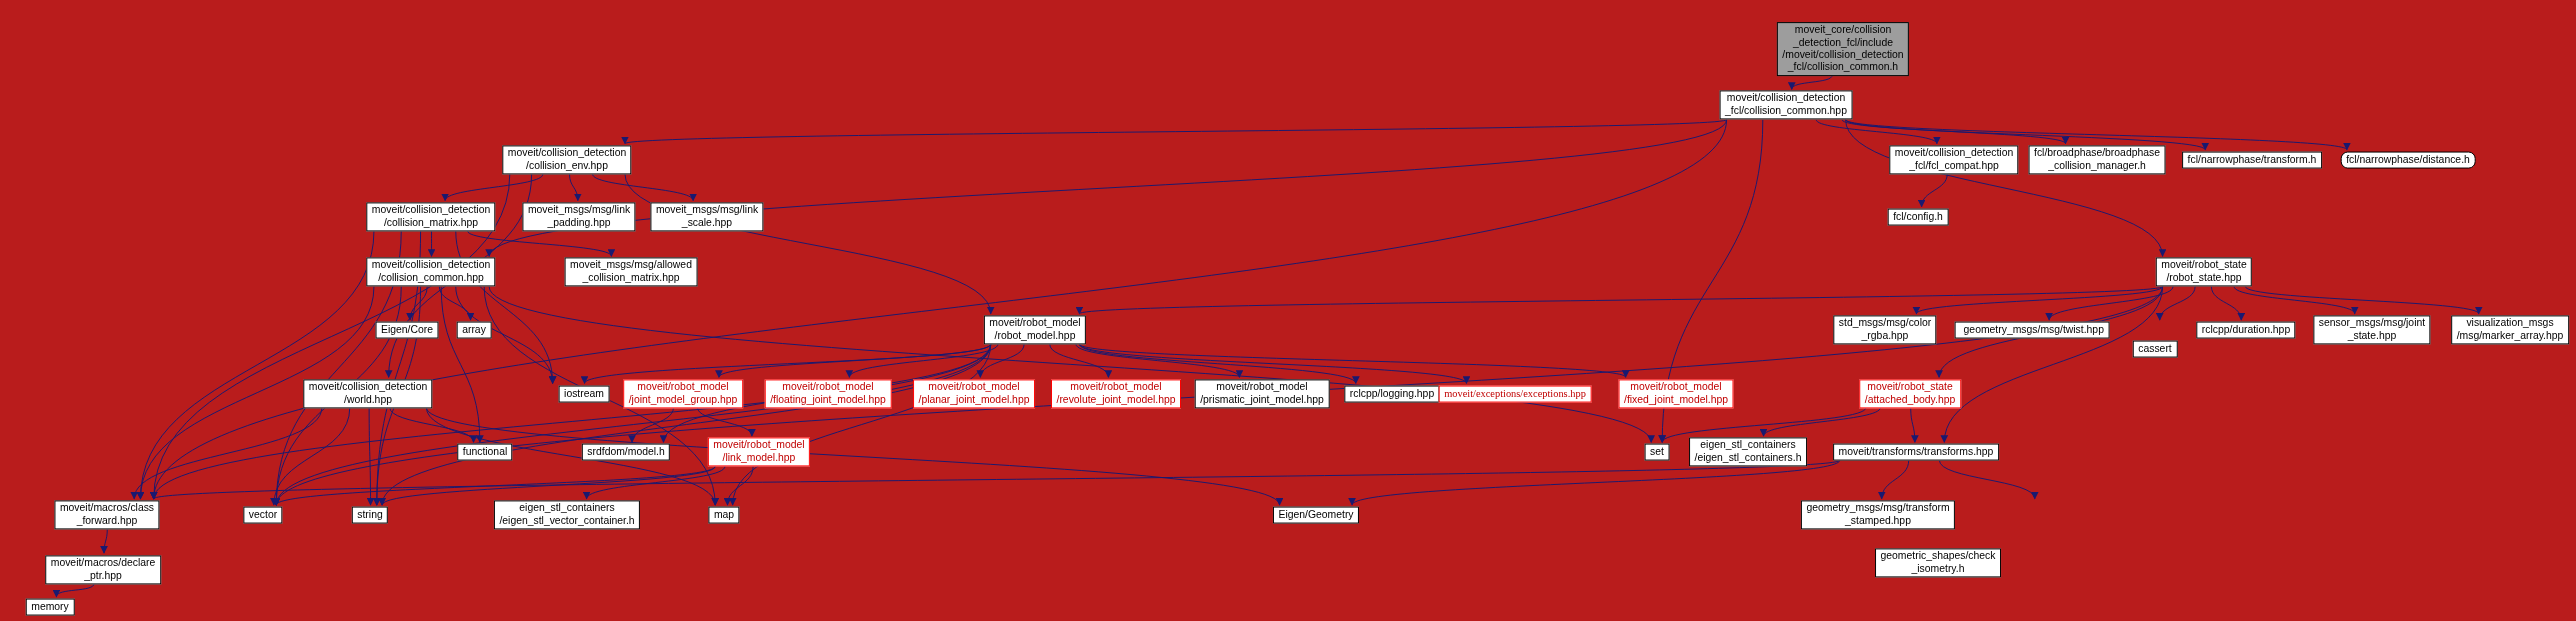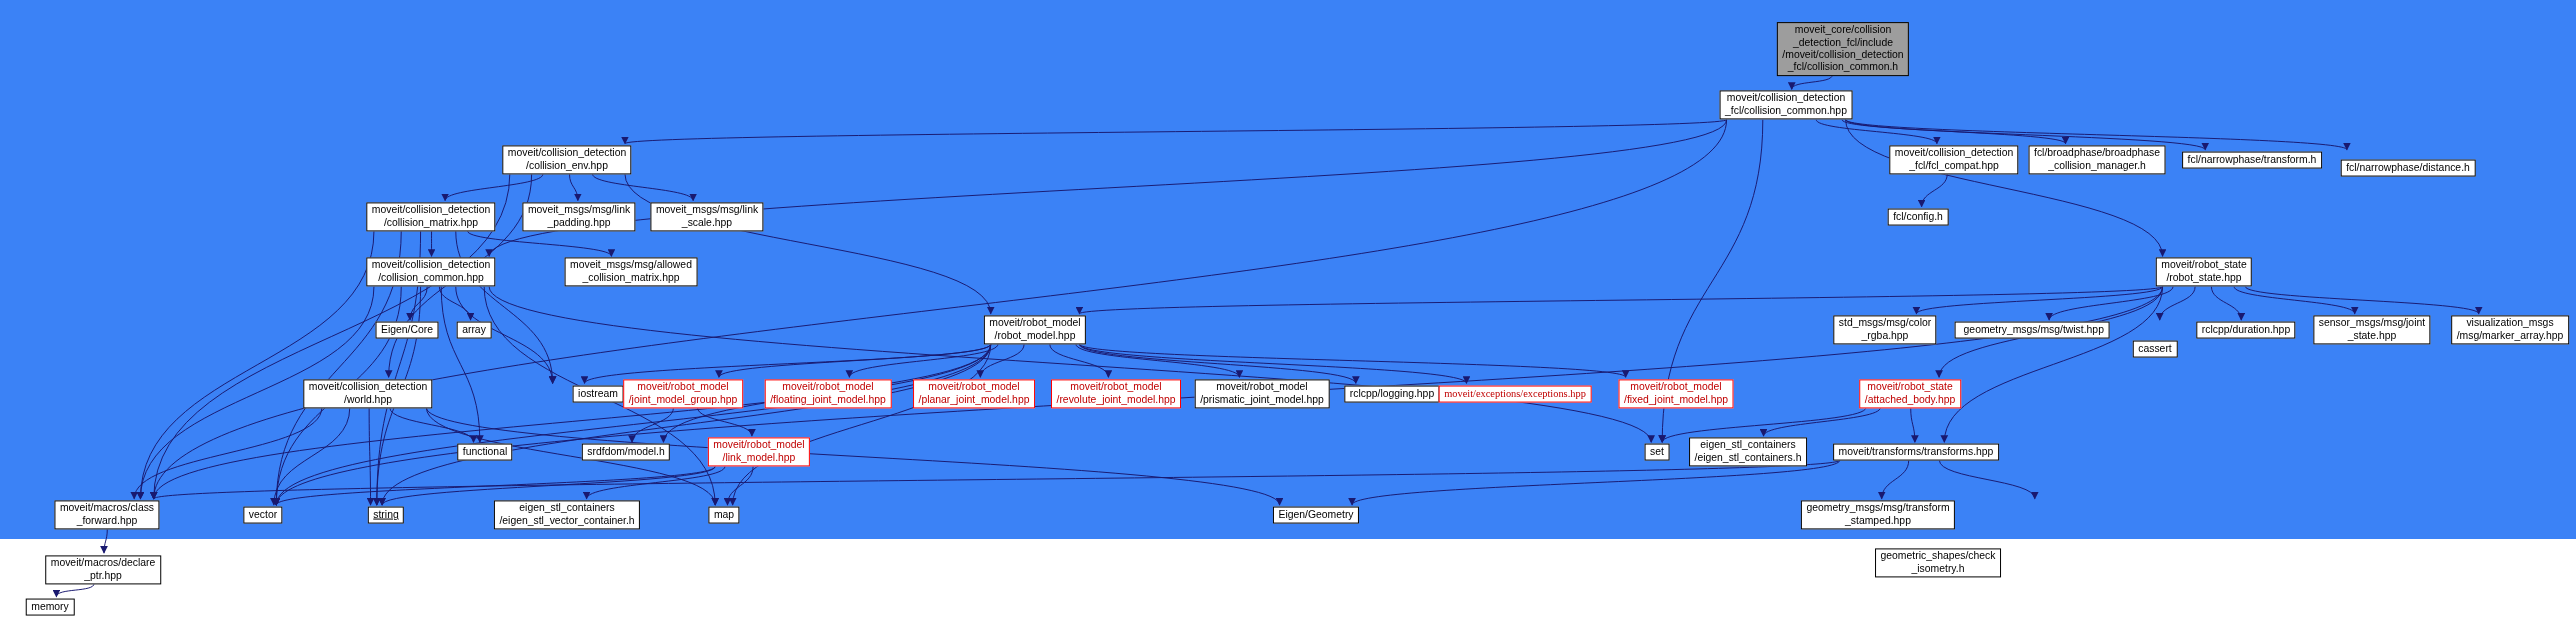--- a/index.html
+++ b/index.html
@@ -7,22 +7,22 @@
     padding: 0;
     background: #ffffff;
     width: 2576px;
     height: 621px;
     overflow: hidden;
     font-family: "Liberation Sans", sans-serif;
   }
   #stage {
     position: relative;
     width: 2576px;
-    height: 539px;
-    background: #3b82f6;
+    height: 621px;
+    background: #b91c1c;
   }
   #edges {
     position: absolute;
     left: 0;
     top: 0;
     width: 2576px;
     height: 621px;
   }
   .node {
     position: absolute;
@@ -158,21 +158,21 @@
       <div>moveit/collision_detection</div>
       <div>_fcl/fcl_compat.hpp</div>
     </div>
     <div class="node" style="left: 2097px; top: 160px;">
       <div>fcl/broadphase/broadphase</div>
       <div>_collision_manager.h</div>
     </div>
     <div class="node" style="left: 2252px; top: 160px;">
       <div>fcl/narrowphase/transform.h</div>
     </div>
-    <div class="node" style="left: 2408px; top: 168px;">
+    <div class="node" style="left: 2408px; top: 160px; border-radius: 7px;">
       <div>fcl/narrowphase/distance.h</div>
     </div>
     <div class="node" style="left: 431px; top: 217px;">
       <div>moveit/collision_detection</div>
       <div>/collision_matrix.hpp</div>
     </div>
     <div class="node" style="left: 579px; top: 217px;">
       <div>moveit_msgs/msg/link</div>
       <div>_padding.hpp</div>
     </div>
@@ -223,21 +223,21 @@
       <div>_state.hpp</div>
     </div>
     <div class="node" style="left: 2510px; top: 330px;">
       <div>visualization_msgs</div>
       <div>/msg/marker_array.hpp</div>
     </div>
     <div class="node" style="left: 368px; top: 394px;">
       <div>moveit/collision_detection</div>
       <div>/world.hpp</div>
     </div>
-    <div class="node" style="left: 598px; top: 394px;">
+    <div class="node" style="left: 584px; top: 394px;">
       <div>iostream</div>
     </div>
     <div class="node red" style="border-color: rgb(255, 0, 0); color: rgb(192, 0, 0); left: 683px; top: 394px;">
       <div>moveit/robot_model</div>
       <div>/joint_model_group.hpp</div>
     </div>
     <div class="node red" style="border-color: rgb(255, 0, 0); color: rgb(192, 0, 0); left: 828px; top: 394px;">
       <div>moveit/robot_model</div>
       <div>/floating_joint_model.hpp</div>
     </div>
@@ -287,21 +287,21 @@
     <div class="node" style="left: 1916px; top: 452px;">
       <div>moveit/transforms/transforms.hpp</div>
     </div>
     <div class="node" style="left: 107px; top: 515px;">
       <div>moveit/macros/class</div>
       <div>_forward.hpp</div>
     </div>
     <div class="node" style="left: 263px; top: 515px;">
       <div>vector</div>
     </div>
-    <div class="node" style="left: 386px; top: 515px; text-decoration: underline;">
+    <div class="node" style="left: 370px; top: 515px;">
       <div>string</div>
     </div>
     <div class="node" style="left: 567px; top: 515px;">
       <div>eigen_stl_containers</div>
       <div>/eigen_stl_vector_container.h</div>
     </div>
     <div class="node" style="left: 724px; top: 515px;">
       <div>map</div>
     </div>
     <div class="node" style="left: 1316px; top: 515px;">

